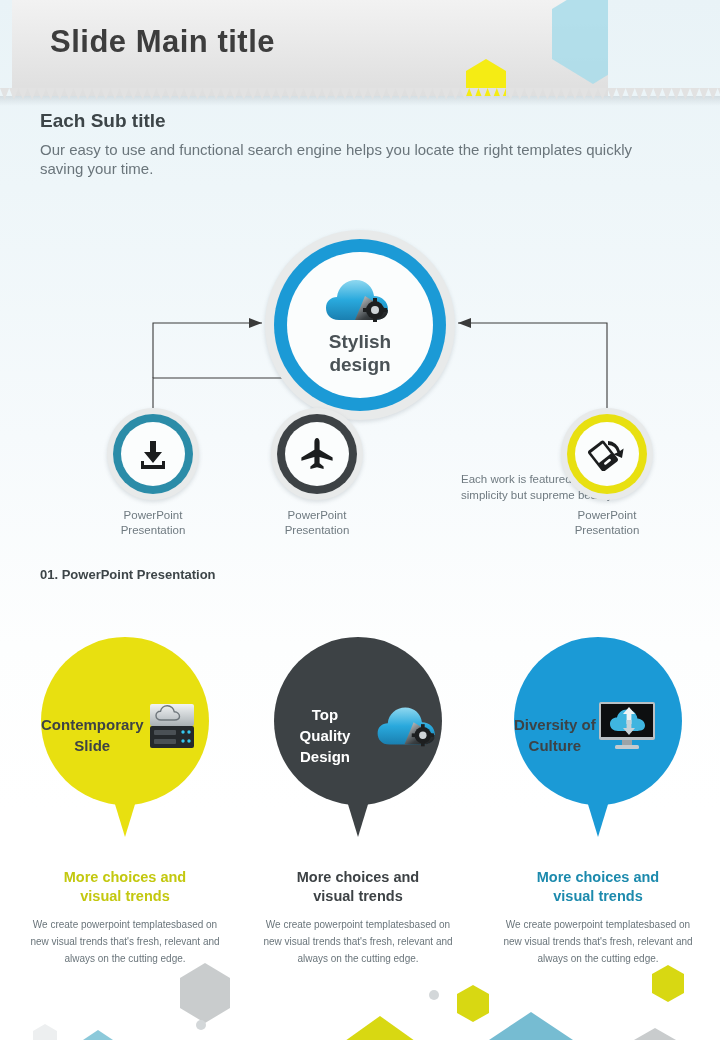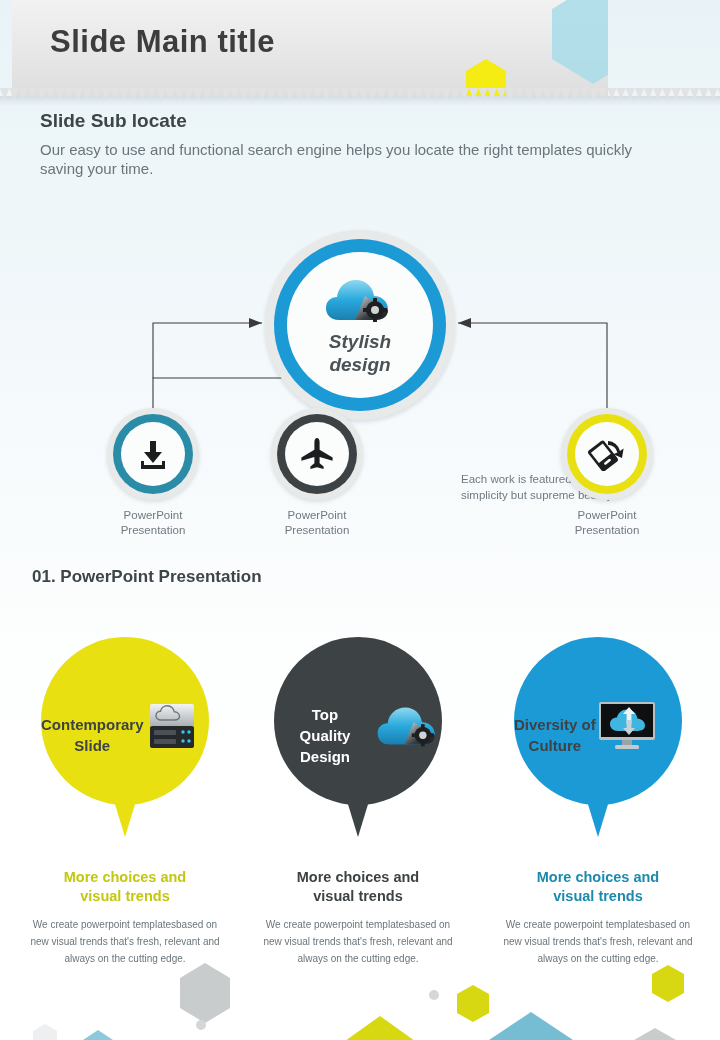--- a/index.html
+++ b/index.html
@@ -76,22 +76,22 @@
     font-size:19px; font-weight:bold; color:#4a5256;
     text-align:center; line-height:23px; margin-top:4px;
   }
   .hub-note {
     position:absolute; left:461px; top:256px; width:170px;
     font-size:11.5px; line-height:16px; color:#6f7a80;
   }
 
   
   .sec-title {
-    position:absolute; left:32px; top:567px;
-    font-size:17px; font-weight:bold; color:#3d4548;
+    position:absolute; left:40px; top:567px;
+    font-size:13px; font-weight:bold; color:#3d4548;
   }
   .sec-sub {
     position:absolute; left:44px; top:594px;
     font-size:11.5px; color:#6a757b;
   }
 
   
   .pin { position:absolute; width:186px; }
   .pin-bubble {
     position:relative; width:168px; height:168px; border-radius:50%;
@@ -140,42 +140,42 @@
       <polygon points="22,1 42,13 42,38 22,50 2,38 2,13" fill="#f5ec14"></polygon>
     </svg>
     <div class="header-title">Slide Main title</div>
   </div>
 
   <div class="zigzag-shadow"></div>
   <svg class="zigzag" viewBox="0 0 720 14" preserveAspectRatio="none">
     <polygon id="zz" points="0,0 4.6,12 9.2,0 13.799999999999999,12 18.4,0 23,12 27.599999999999998,0 32.199999999999996,12 36.8,0 41.4,12 46,0 50.6,12 55.2,0 59.800000000000004,12 64.4,0 69,12 73.60000000000001,0 78.2,12 82.80000000000001,0 87.4,12 92.00000000000001,0 96.60000000000001,12 101.20000000000002,0 105.80000000000001,12 110.40000000000002,0 115.00000000000001,12 119.60000000000002,0 124.20000000000002,12 128.8,0 133.4,12 138,0 142.6,12 147.2,0 151.79999999999998,12 156.39999999999998,0 160.99999999999997,12 165.59999999999997,0 170.19999999999996,12 174.79999999999995,0 179.39999999999995,12 183.99999999999994,0 188.59999999999994,12 193.19999999999993,0 197.79999999999993,12 202.39999999999992,0 206.99999999999991,12 211.5999999999999,0 216.1999999999999,12 220.7999999999999,0 225.3999999999999,12 229.9999999999999,0 234.59999999999988,12 239.19999999999987,0 243.79999999999987,12 248.39999999999986,0 252.99999999999986,12 257.59999999999985,0 262.1999999999999,12 266.79999999999984,0 271.39999999999986,12 275.99999999999983,0 280.59999999999985,12 285.1999999999998,0 289.79999999999984,12 294.3999999999998,0 298.99999999999983,12 303.5999999999998,0 308.1999999999998,12 312.7999999999998,0 317.3999999999998,12 321.9999999999998,0 326.5999999999998,12 331.19999999999976,0 335.7999999999998,12 340.39999999999975,0 344.9999999999998,12 349.59999999999974,0 354.19999999999976,12 358.7999999999997,0 363.39999999999975,12 367.9999999999997,0 372.59999999999974,12 377.1999999999997,0 381.7999999999997,12 386.3999999999997,0 390.9999999999997,12 395.5999999999997,0 400.1999999999997,12 404.79999999999967,0 409.3999999999997,12 413.99999999999966,0 418.5999999999997,12 423.19999999999965,0 427.79999999999967,12 432.39999999999964,0 436.99999999999966,12 441.5999999999996,0 446.19999999999965,12 450.7999999999996,0 455.39999999999964,12 459.9999999999996,0 464.5999999999996,12 469.1999999999996,0 473.7999999999996,12 478.3999999999996,0 482.9999999999996,12 487.59999999999957,0 492.1999999999996,12 496.79999999999956,0 501.3999999999996,12 505.99999999999955,0 510.59999999999957,12 515.1999999999996,0 519.7999999999996,12 524.3999999999996,0 528.9999999999997,12 533.5999999999997,0 538.1999999999997,12 542.7999999999997,0 547.3999999999997,12 551.9999999999998,0 556.5999999999998,12 561.1999999999998,0 565.7999999999998,12 570.3999999999999,0 574.9999999999999,12 579.5999999999999,0 584.1999999999999,12 588.8,0 593.4,12 598,0 602.6,12 607.2,0 611.8000000000001,12 616.4000000000001,0 621.0000000000001,12 625.6000000000001,0 630.2000000000002,12 634.8000000000002,0 639.4000000000002,12 644.0000000000002,0 648.6000000000003,12 653.2000000000003,0 657.8000000000003,12 662.4000000000003,0 667.0000000000003,12 671.6000000000004,0 676.2000000000004,12 680.8000000000004,0 685.4000000000004,12 690.0000000000005,0 694.6000000000005,12 699.2000000000005,0 703.8000000000005,12 708.4000000000005,0 713.0000000000006,12 717.6000000000006,0 722.2000000000006,12 720,0" fill="#e2e2e2"></polygon>
   </svg>
 
-  <div class="sub-title">Slide Sub locate</div>
+  <div class="sub-title">Each Sub title</div>
   <div class="sub-desc">Our easy to use and functional search engine helps you locate the right templates quickly saving your time.</div>
 
   <div class="diagram">
 
     <svg class="connectors" viewBox="0 0 720 330">
       <g stroke="#3a3a3a" stroke-width="1.1" fill="none">
 
         <path d="M153,195 L153,163 L360,163"></path>
         <path d="M317,195 L317,163"></path>
         <path d="M153,163 L153,108 L262,108"></path>
 
         <path d="M607,195 L607,108 L458,108"></path>
       </g>
       <polygon points="262,108 249,103 249,113" fill="#3a3a3a"></polygon>
       <polygon points="458,108 471,103 471,113" fill="#3a3a3a"></polygon>
     </svg>
 
     <div class="node" style="left:265px; top:15px;">
       <div class="ring-outer" style="left:0; top:0; width:190px; height:190px;"></div>
       <div class="ring-color" style="left:9px; top:9px; width:172px; height:172px; background:#1b9ad6;"></div>
-      <div class="ring-inner" style="left:22px; top:22px; width:146px; height:146px;font-style:italic;">
+      <div class="ring-inner" style="left:22px; top:22px; width:146px; height:146px;">
         <svg width="70" height="52" viewBox="0 0 70 52">
           <defs>
             <linearGradient id="cg1" x1="0" y1="0" x2="0" y2="1">
               <stop offset="0" stop-color="#8fd8f0"></stop>
                 <stop offset="0.5" stop-color="#29a9dd"></stop>
                 <stop offset="1" stop-color="#1a7fb0"></stop>
             </linearGradient>
             <linearGradient id="cg2" x1="0" y1="0" x2="1" y2="1">
               <stop offset="0" stop-color="#d8dde0"></stop>
                 <stop offset="0.6" stop-color="#3a3f42"></stop>

